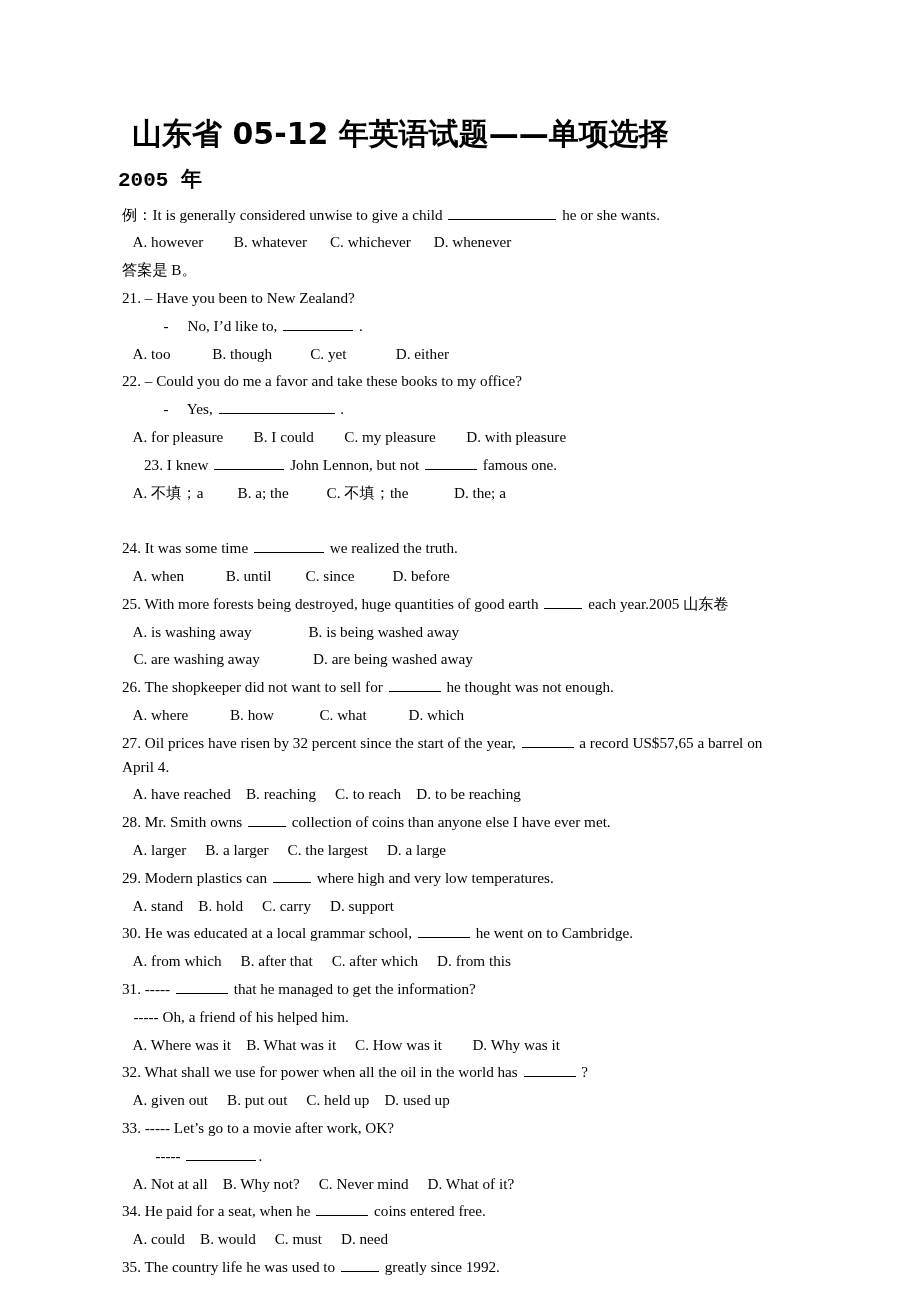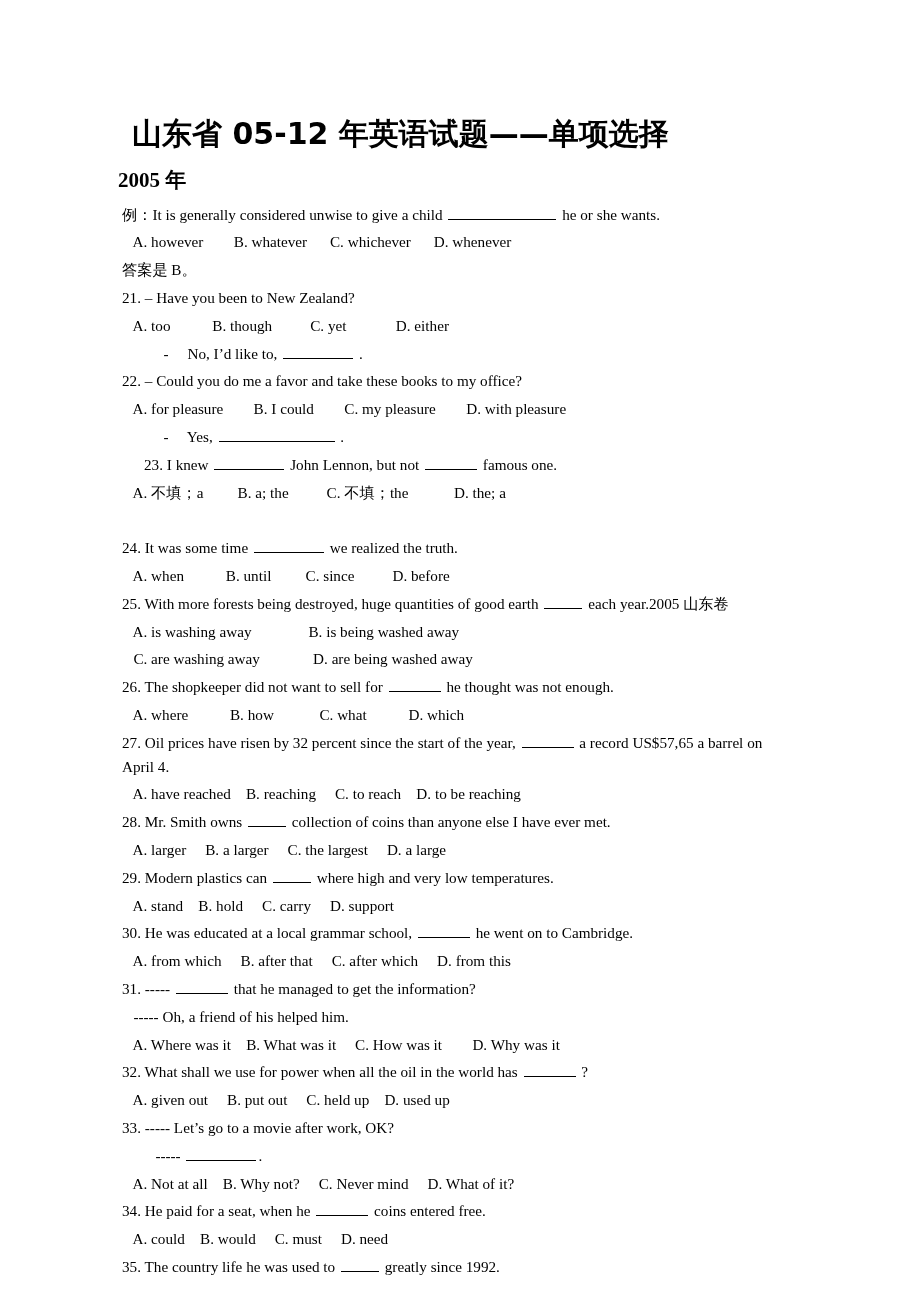--- a/index.html
+++ b/index.html
@@ -29,21 +29,21 @@
     font-size: 30px;
     font-weight: bold;
     line-height: 1.28;
     letter-spacing: 0px;
     margin: 0 0 14px 14px;
     white-space: nowrap;
   }
 
   
   .year-heading {
-    font-family: Liberation Serif, serif;
+    font-family: Liberation Mono, monospace;
     font-size: 21px;
     font-weight: bold;
     line-height: 1.3;
     margin: 0 0 8px 0;
   }
 
   
   .q-block {
     font-size: 15.2px;
     line-height: 23.8px;
@@ -89,26 +89,26 @@
 
   <h2 class="year-heading">2005 年</h2>
 
   <div class="q-block">
 
     <p class="line"><span>例：It is generally considered unwise to give a child </span><span class="blank w-xxl"></span><span> he or she wants.</span></p>
     <p class="line opt-row">   A. however        B. whatever      C. whichever      D. whenever</p>
     <p class="line">答案是 B。</p>
 
     <p class="line">21. – Have you been to New Zealand?</p>
+    <p class="line indent-dash"><span>   -     No, I’d like to, </span><span class="blank w-lg"></span><span> .</span></p>
     <p class="line opt-row">   A. too           B. though          C. yet             D. either</p>
-    <p class="line indent-dash"><span>   -     No, I’d like to, </span><span class="blank w-lg"></span><span> .</span></p>
 
     <p class="line">22. – Could you do me a favor and take these books to my office?</p>
+    <p class="line indent-dash"><span>   -     Yes, </span><span class="blank" style="width:116px"></span><span> .</span></p>
     <p class="line opt-row">   A. for pleasure        B. I could        C. my pleasure        D. with pleasure</p>
-    <p class="line indent-dash"><span>   -     Yes, </span><span class="blank" style="width:116px"></span><span> .</span></p>
 
     <p class="line indent1"><span>23. I knew </span><span class="blank w-lg"></span><span> John Lennon, but not </span><span class="blank w-md"></span><span> famous one.</span></p>
     <p class="line opt-row">   A. 不填；a         B. a; the          C. 不填；the            D. the; a</p>
 
     <div class="spacer-line"></div>
 
     <p class="line"><span>24. It was some time </span><span class="blank w-lg"></span><span> we realized the truth.</span></p>
     <p class="line opt-row">   A. when           B. until         C. since          D. before</p>
 
     <p class="line"><span>25. With more forests being destroyed, huge quantities of good earth </span><span class="blank w-sm"></span><span> each year.2005 山东卷</span></p>

